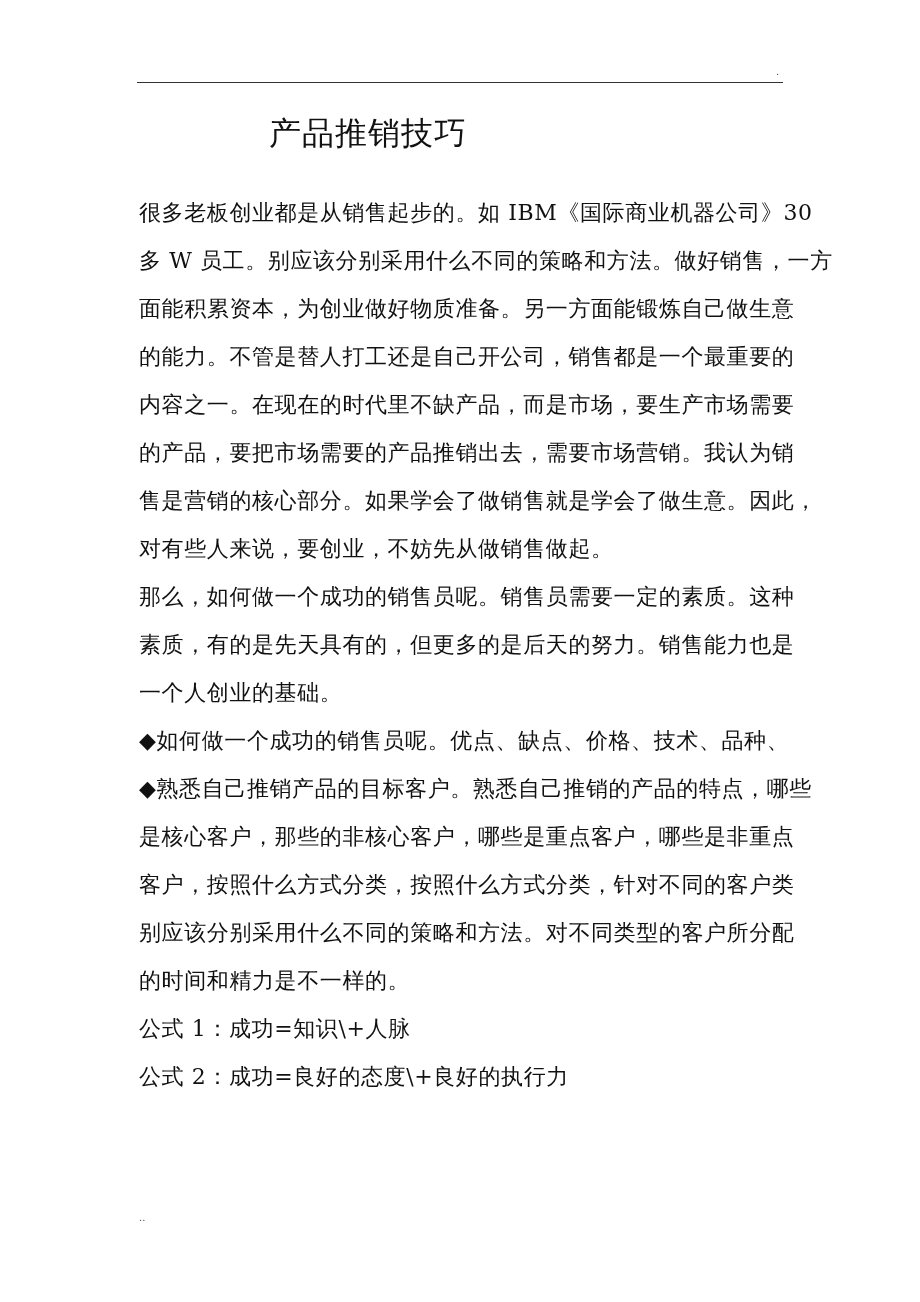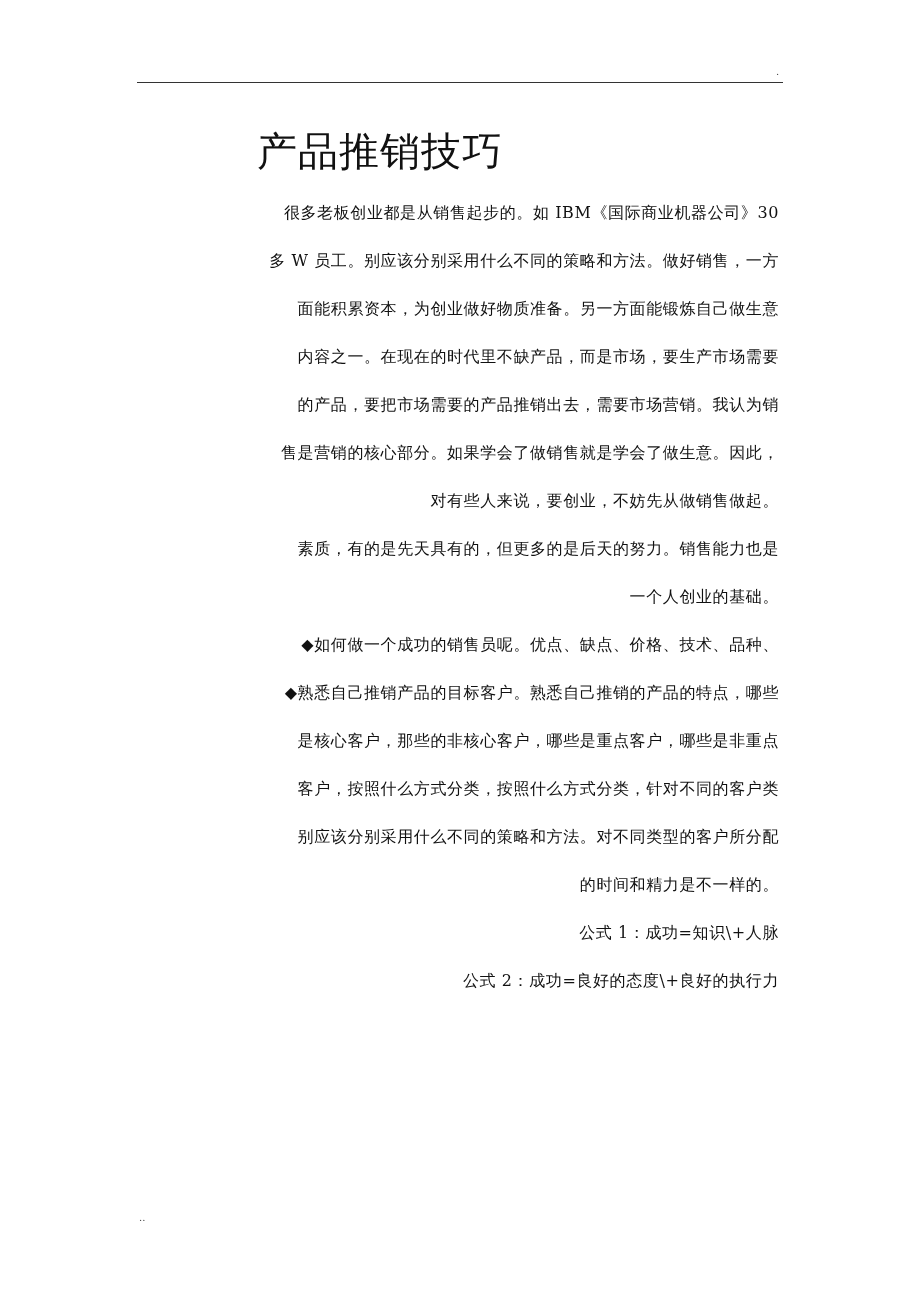--- a/index.html
+++ b/index.html
@@ -2,41 +2,43 @@
 <html><head>
   <meta charset="utf-8">
   <style>
     html, body { margin: 0; padding: 0; background: #ffffff; }
     body { width: 920px; height: 1302px; position: relative; overflow: hidden;
            font-family: "DejaVu Serif", "Liberation Serif", serif; color: #111; }
     .header-rule { position: absolute; left: 137px; top: 82px; width: 646px; height: 0;
                    border-top: 1.5px solid #333; }
     .header-dot { position: absolute; left: 776px; top: 66px; font-size: 10px; color: #444; }
     .title { position: absolute; left: 0; width: 736px; top: 112px; text-align: center;
-             font-size: 40px; letter-spacing: 1px; font-weight: normal; margin: 12px; }
+             font-size: 32px; letter-spacing: 1px; font-weight: normal; margin: 0; }
     .body { position: absolute; left: 139px; top: 189px; width: 640px; }
-    .line { height: 48px; line-height: 48px; font-size: 16px; white-space: nowrap; letter-spacing: 0.6px; text-align: right; }
+    .line { height: 48px; line-height: 48px; font-size: 22px; white-space: nowrap; letter-spacing: 0.6px; }
     .footer-dots { position: absolute; left: 139px; top: 1212px; font-size: 10px; color: #444; }
   </style>
 </head>
 <body>
 
 <div class="header-rule"></div>
 <span class="header-dot">.</span>
 
 <h1 class="title">产品推销技巧</h1>
 
 <div class="body">
   <div class="line">很多老板创业都是从销售起步的。如 IBM《国际商业机器公司》30</div>
   <div class="line">多 W 员工。别应该分别采用什么不同的策略和方法。做好销售，一方</div>
   <div class="line">面能积累资本，为创业做好物质准备。另一方面能锻炼自己做生意</div>
+  <div class="line">的能力。不管是替人打工还是自己开公司，销售都是一个最重要的</div>
   <div class="line">内容之一。在现在的时代里不缺产品，而是市场，要生产市场需要</div>
   <div class="line">的产品，要把市场需要的产品推销出去，需要市场营销。我认为销</div>
   <div class="line">售是营销的核心部分。如果学会了做销售就是学会了做生意。因此，</div>
   <div class="line">对有些人来说，要创业，不妨先从做销售做起。</div>
+  <div class="line">那么，如何做一个成功的销售员呢。销售员需要一定的素质。这种</div>
   <div class="line">素质，有的是先天具有的，但更多的是后天的努力。销售能力也是</div>
   <div class="line">一个人创业的基础。</div>
   <div class="line">◆如何做一个成功的销售员呢。优点、缺点、价格、技术、品种、</div>
   <div class="line">◆熟悉自己推销产品的目标客户。熟悉自己推销的产品的特点，哪些</div>
   <div class="line">是核心客户，那些的非核心客户，哪些是重点客户，哪些是非重点</div>
   <div class="line">客户，按照什么方式分类，按照什么方式分类，针对不同的客户类</div>
   <div class="line">别应该分别采用什么不同的策略和方法。对不同类型的客户所分配</div>
   <div class="line">的时间和精力是不一样的。</div>
   <div class="line">公式 1：成功=知识\+人脉</div>
   <div class="line">公式 2：成功=良好的态度\+良好的执行力</div>

